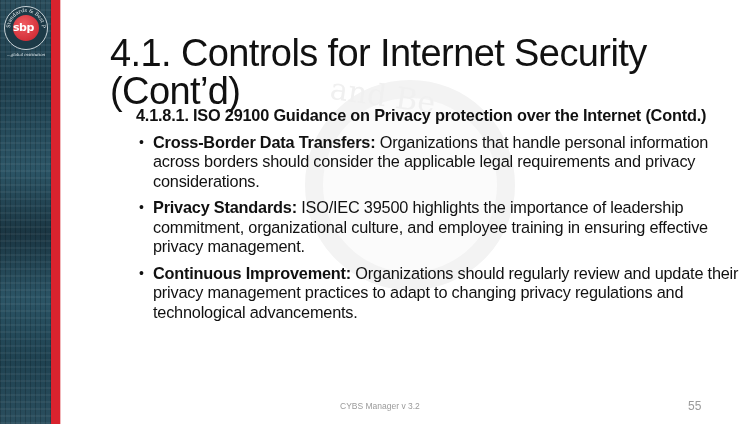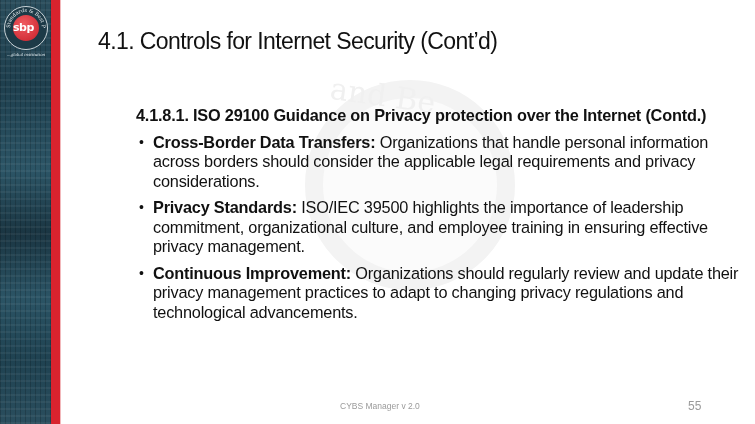--- a/index.html
+++ b/index.html
@@ -45,22 +45,22 @@
       position: absolute; left: 305px; top: 80px; width: 210px; height: 210px; border-radius: 50%;
       border: 18px solid #f3f3f3; box-sizing: border-box; background: #fbfbfb;
     }
     .watermark-text {
       position: absolute; left: 330px; top: 78px;
       font-family: "DejaVu Serif", serif; font-size: 30px; color: #f0f0f0;
       transform: rotate(8deg);
     }
     .title {
       position: absolute; left: 98px; top: 22px; width: 620px;
-      font-family: "Liberation Sans", sans-serif; font-size: 23px; line-height: 38px;
-      font-weight: normal; margin: 0; letter-spacing: -0.6px; color: #111;
+      font-family: "Liberation Sans", sans-serif; font-size: 38px; line-height: 38px;
+      font-weight: normal; margin: 12px; letter-spacing: -0.6px; color: #111;
     }
     .content {
       position: absolute; left: 92px; top: 106px; width: 620px;
       font-size: 16.3px; line-height: 19.5px; color: #111; margin-left: 44px;
     }
     .subheading { font-weight: bold; margin: 0 0 7px 0; letter-spacing: -0.2px; }
     ul.bullets { list-style: none; margin: 0; padding: 0; }
     ul.bullets li {
       position: relative; padding-left: 17px; margin-bottom: 7px; letter-spacing: -0.2px;
     }
@@ -112,14 +112,14 @@
       <span class="dot">•</span>
       <span class="term">Privacy Standards:</span><span> ISO/IEC 39500 highlights the importance of leadership commitment, organizational culture, and employee training in ensuring effective privacy management.</span>
     </li>
     <li>
       <span class="dot">•</span>
       <span class="term">Continuous Improvement:</span><span> Organizations should regularly review and update their privacy management practices to adapt to changing privacy regulations and technological advancements.</span>
     </li>
   </ul>
 </div>
 
-<div class="footer-label">CYBS Manager v 2.0</div>
+<div class="footer-label">CYBS Manager v 3.2</div>
 <div class="page-number">55</div>
 
 </body></html>

